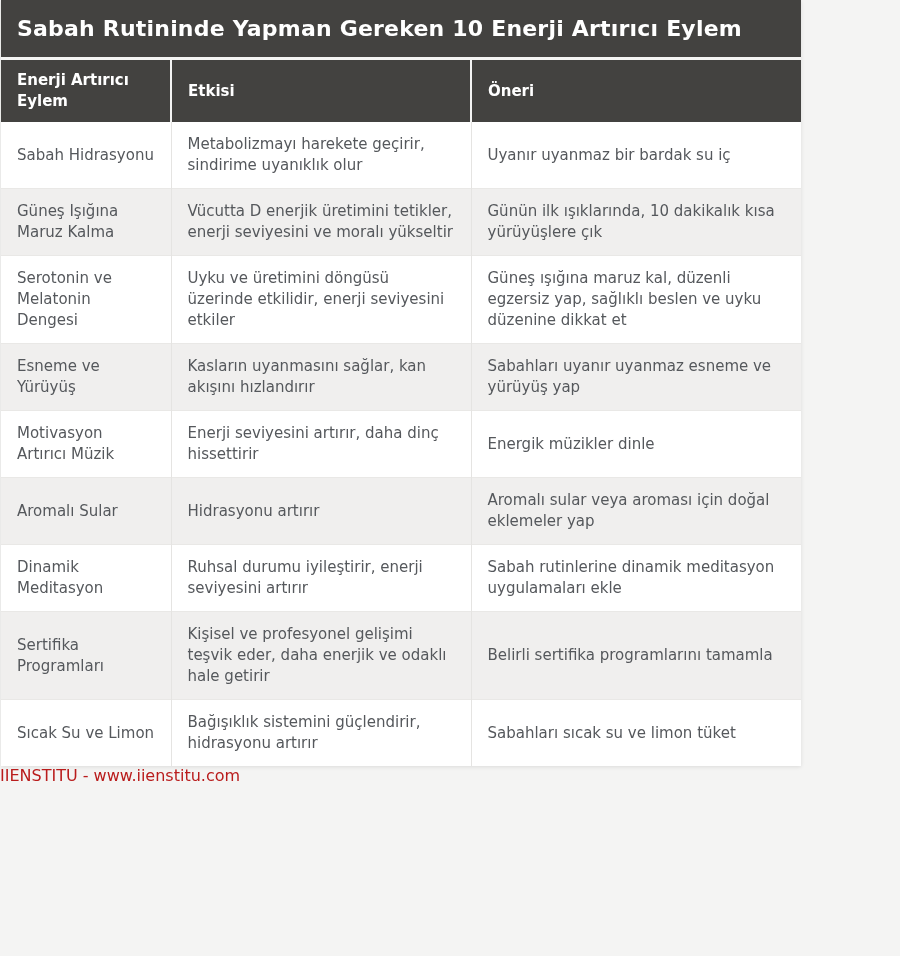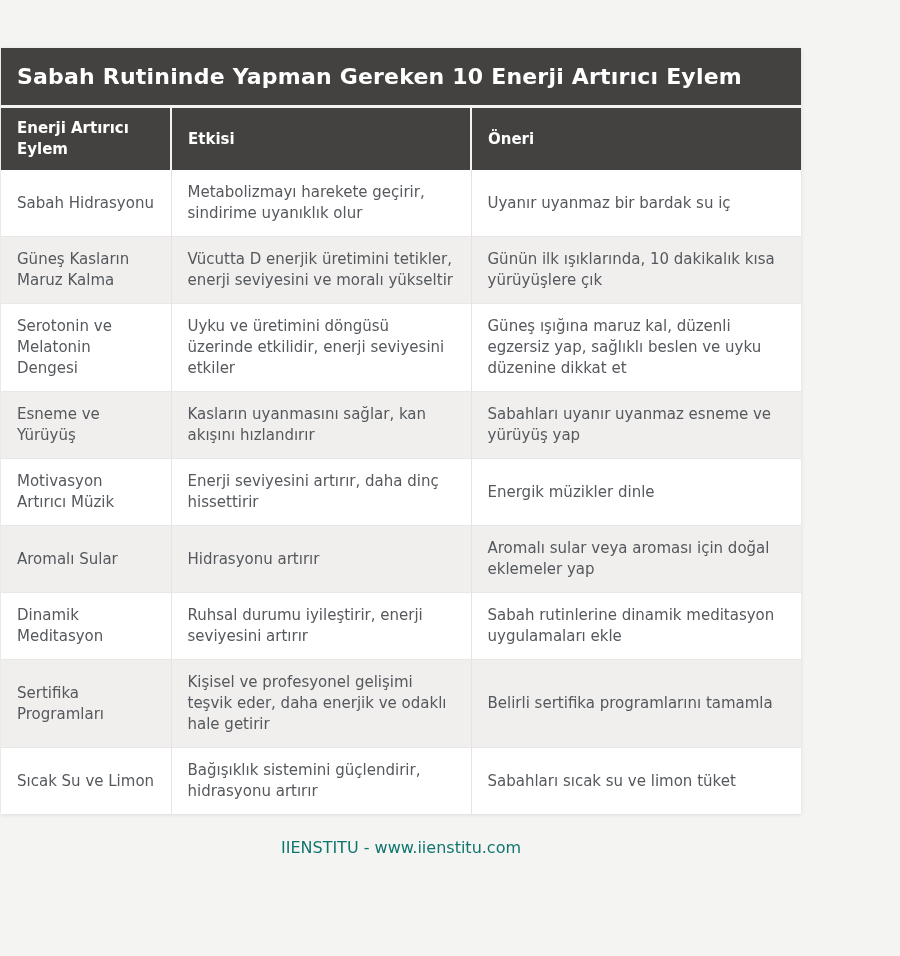--- a/index.html
+++ b/index.html
@@ -6,21 +6,20 @@
   body {
     width: 900px;
     height: 956px;
     overflow: hidden;
     background: #f4f4f3;
     font-family: "DejaVu Sans", "Liberation Sans", sans-serif;
   }
   .page {
     width: 802px;
     height: 956px;
-    padding-top: 48px;
   }
   .table-card {
     width: 800px;
     margin: 0 auto;
     background: #ffffff;
     box-shadow: 0 1px 4px rgba(0,0,0,0.10);
   }
   .title-bar {
     background: #434240;
     color: #ffffff;
@@ -56,24 +55,23 @@
     color: #55585c;
     line-height: 21px;
     padding: 12px 16px;
     vertical-align: middle;
     background: #ffffff;
   }
   td + td { border-left: 1px solid #e5e4e2; }
   tbody tr + tr td { border-top: 1px solid #e9e8e6; }
   tbody tr:nth-child(even) td { background: #f0efee; }
   .footer {
-    text-align: center;
-    margin-top: 24px;
+    text-align: left;
     font-size: 16px;
-    color: #0f766e;
+    color: #b91c1c;
   }
 </style>
 </head>
 <body>
 
 <div class="page">
   <div class="table-card">
     <div class="title-bar">Sabah Rutininde Yapman Gereken 10 Enerji Artırıcı Eylem</div>
     <table>
       <colgroup>
@@ -88,21 +86,21 @@
           <th>Öneri</th>
         </tr>
       </thead>
       <tbody>
         <tr>
           <td>Sabah Hidrasyonu</td>
           <td>Metabolizmayı harekete geçirir, sindirime uyanıklık olur</td>
           <td>Uyanır uyanmaz bir bardak su iç</td>
         </tr>
         <tr>
-          <td>Güneş Kasların Maruz Kalma</td>
+          <td>Güneş Işığına Maruz Kalma</td>
           <td>Vücutta D enerjik üretimini tetikler, enerji seviyesini ve moralı yükseltir</td>
           <td>Günün ilk ışıklarında, 10 dakikalık kısa yürüyüşlere çık</td>
         </tr>
         <tr>
           <td>Serotonin ve Melatonin Dengesi</td>
           <td>Uyku ve üretimini döngüsü üzerinde etkilidir, enerji seviyesini etkiler</td>
           <td>Güneş ışığına maruz kal, düzenli egzersiz yap, sağlıklı beslen ve uyku düzenine dikkat et</td>
         </tr>
         <tr>
           <td>Esneme ve Yürüyüş</td>

